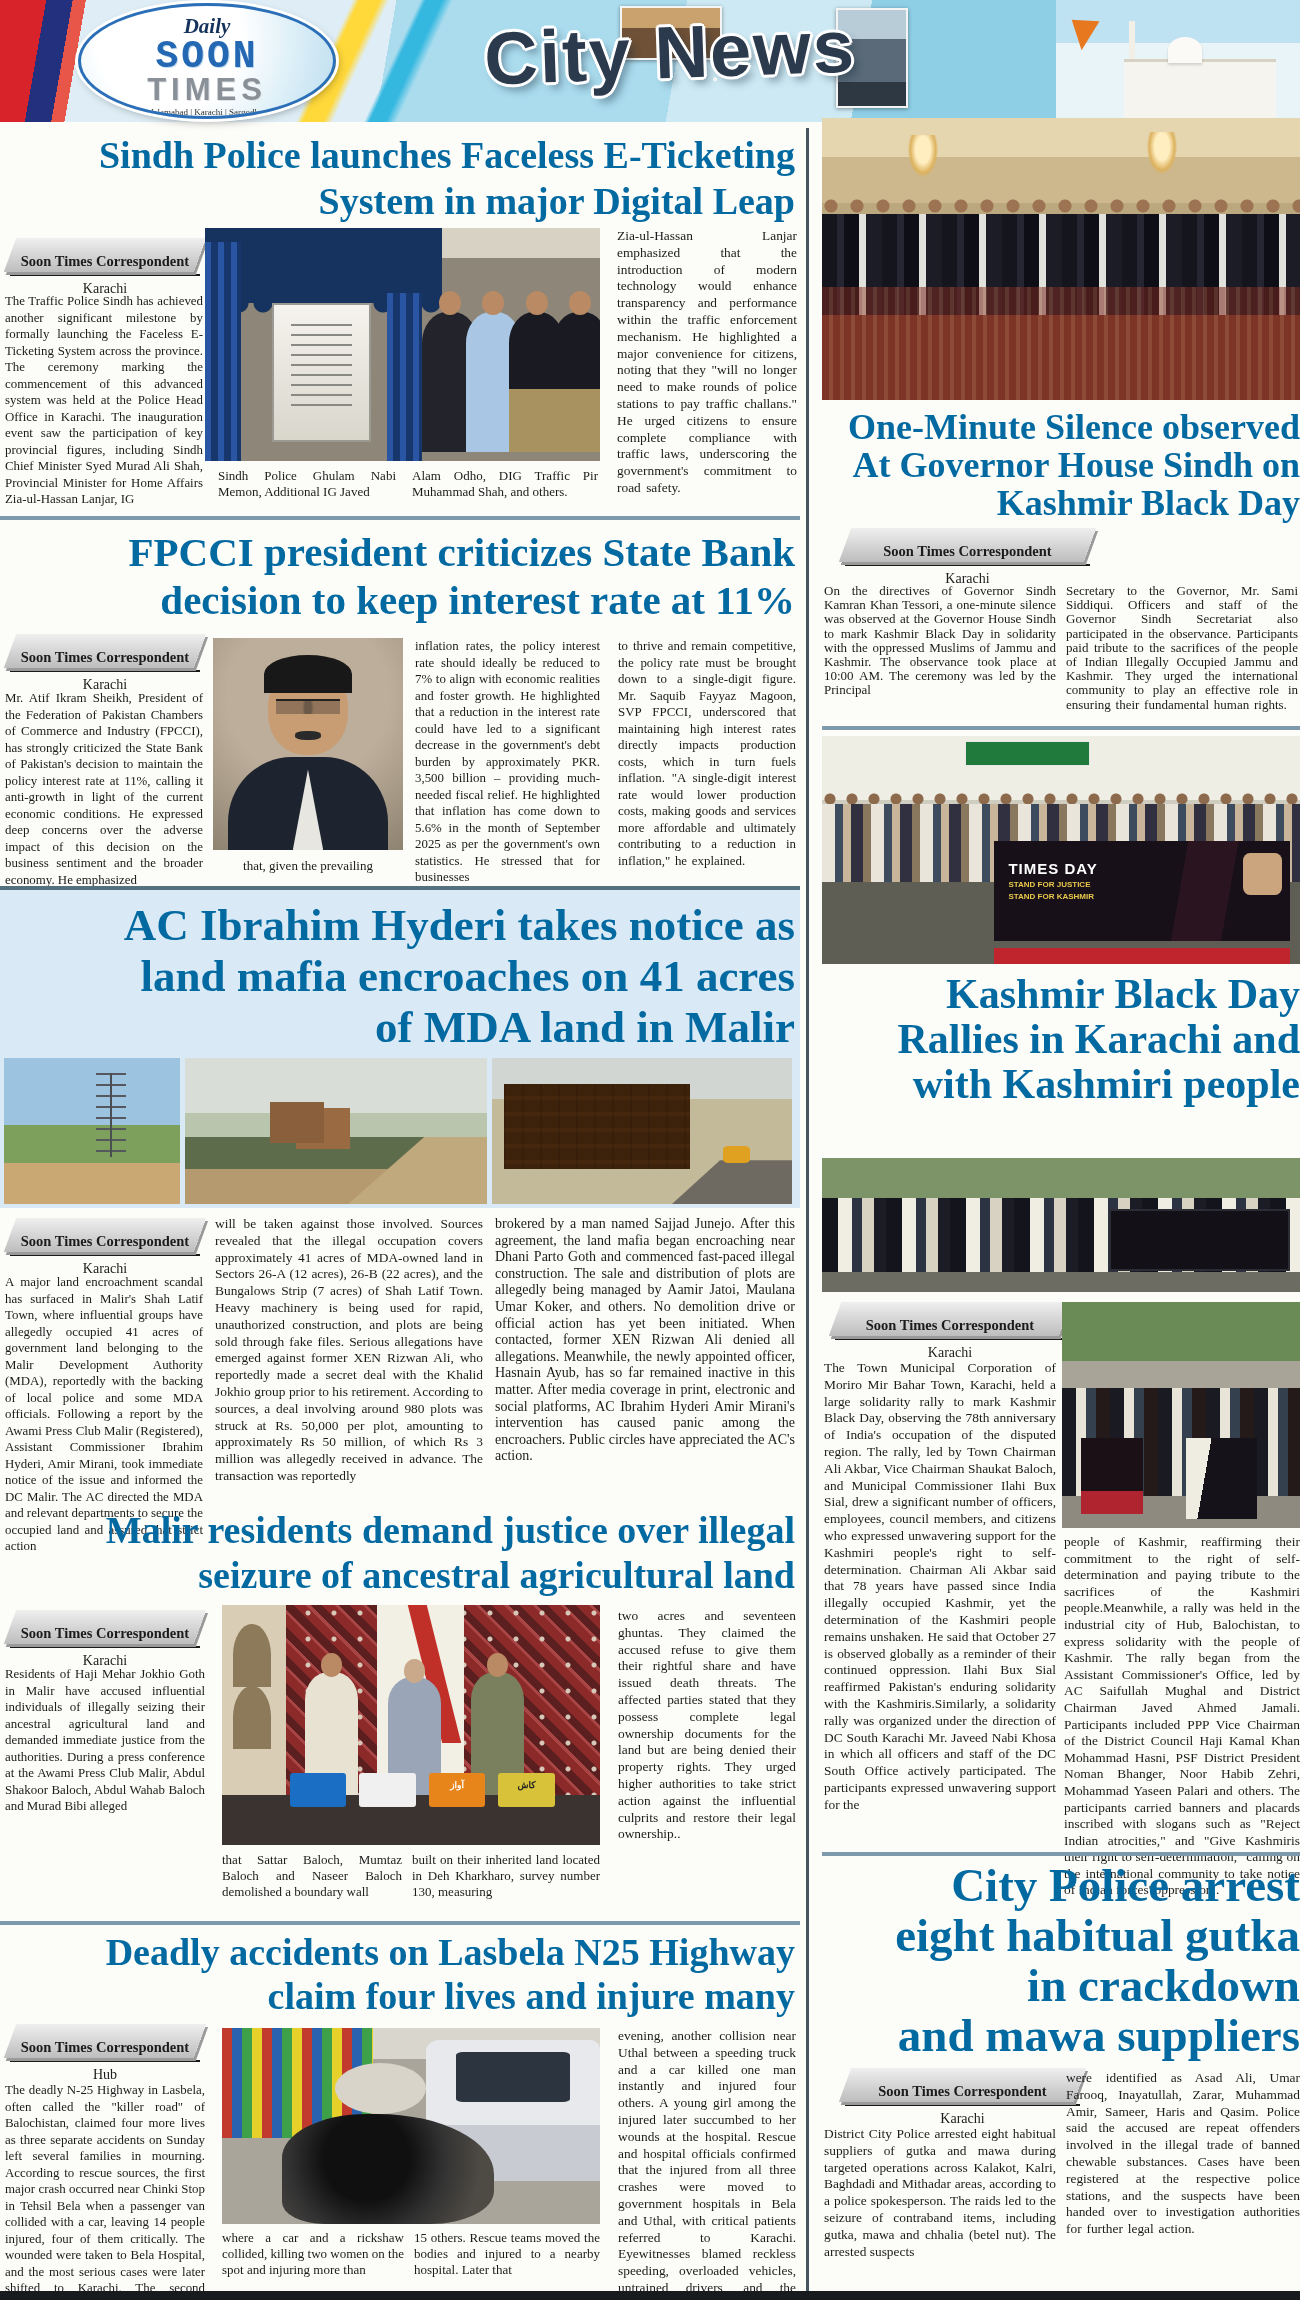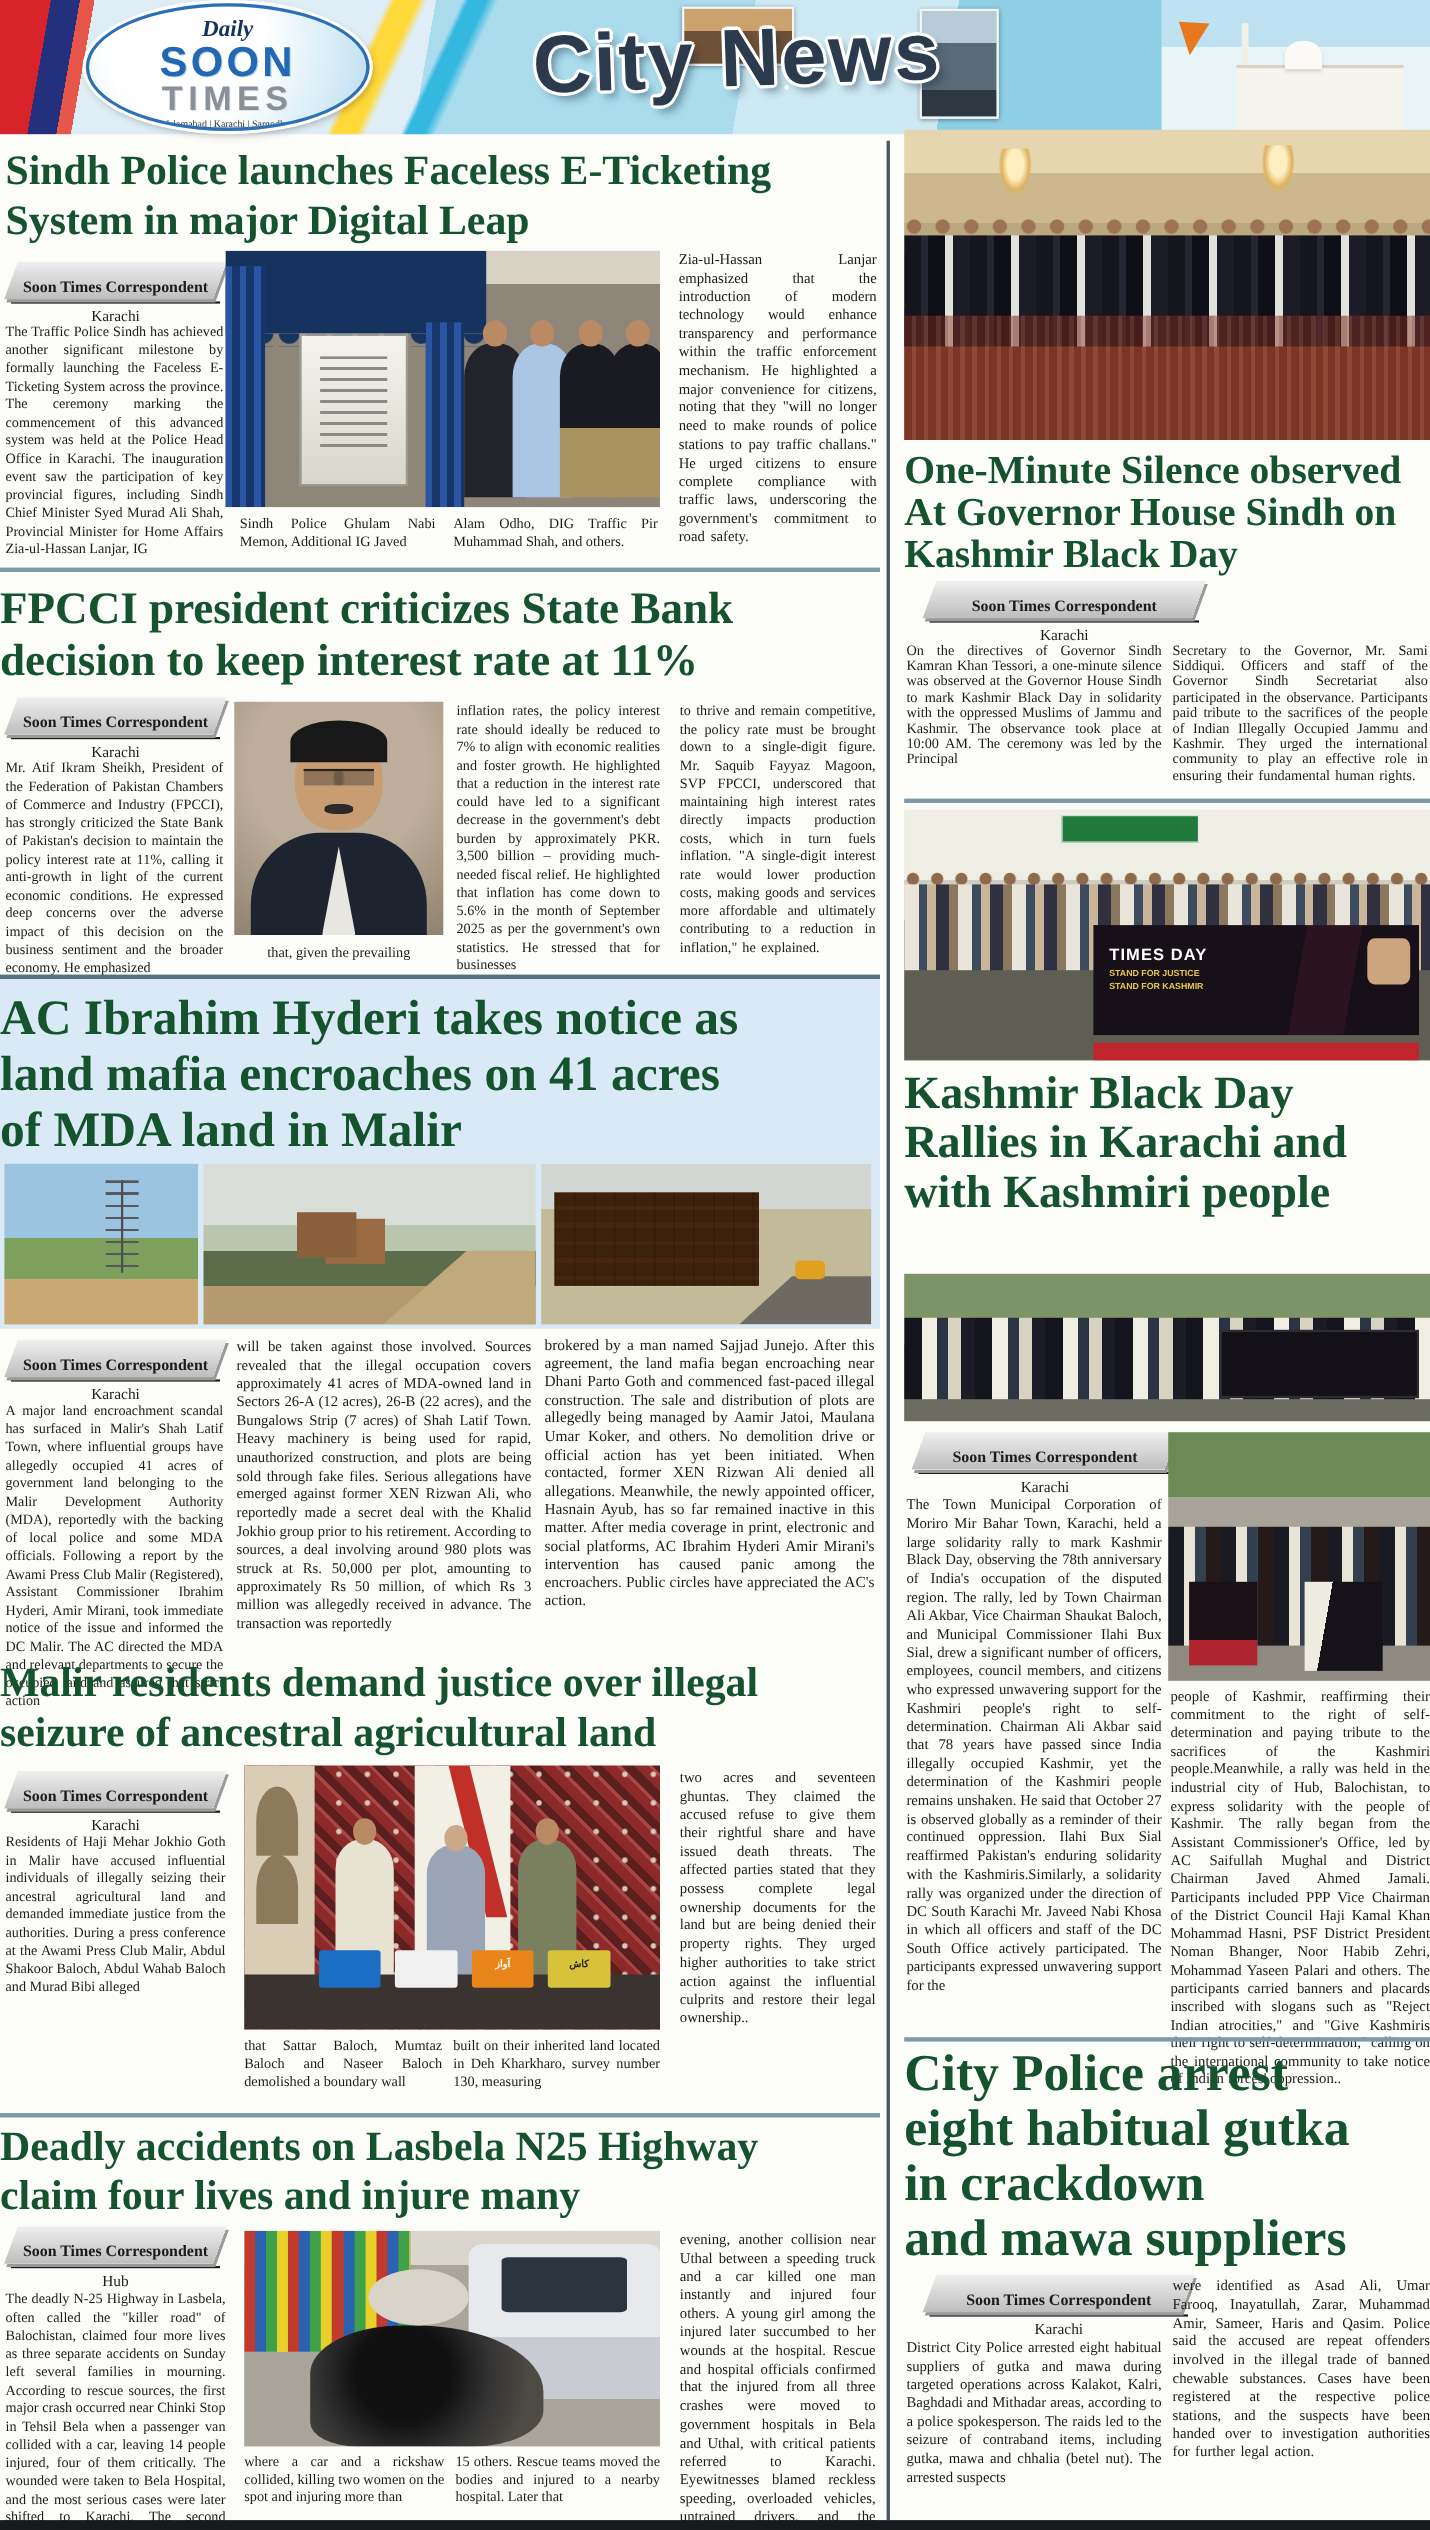--- a/index.html
+++ b/index.html
@@ -14,39 +14,39 @@
   radial-gradient(circle 1.5px at 55% 65%,#fff 0 1.5px,transparent 2.5px),
   radial-gradient(circle 1.5px at 42% 45%,#fff 0 1.5px,transparent 2.5px),
   radial-gradient(circle 2px at 68% 30%,#fff 0 2px,transparent 3px),
   linear-gradient(115deg,transparent 26%,#ffd83a 26.5% 28%,transparent 28.7% 31%,#35b8e0 31.4% 32.6%,transparent 33.4%),
   linear-gradient(100deg,#d8232a 0 3.5%,#23307e 3.5% 5.5%,#e8564a 5.5% 6.5%,#dfeef6 6.5% 30%,#aadcee 30% 52%,#cdeaf4 52% 66%,#8ecfe6 66% 82%,#dff0f8 82% 100%)}
 .logo{left:78px;top:3px;width:258px;height:116px;border-radius:50%;
  background:radial-gradient(circle at 35% 30%,#ffffff 0 40%,#d6ecf6 75%,#bcdcee);
  border:3px solid #2a6fb8;box-shadow:0 0 0 3px #fff,2px 3px 8px rgba(0,0,0,.35);
  text-align:center;overflow:hidden}
 .logo-daily{font-style:italic;font-weight:bold;font-size:21px;color:#14325c;margin-top:8px}
-.logo-soon{font-family:Liberation Sans, sans-serif;font-weight:bold;font-size:38px;line-height:36px;letter-spacing:3px;color:#2468b4;text-shadow:1px 1px 0 #bcd8ee}
+.logo-soon{font-family:Liberation Mono, monospace;font-weight:bold;font-size:38px;line-height:36px;letter-spacing:3px;color:#2468b4;text-shadow:1px 1px 0 #bcd8ee}
 .logo-times{font-family:"Liberation Sans",sans-serif;font-weight:bold;font-size:31px;line-height:30px;letter-spacing:5px;color:#8a9098;text-shadow:1px 1px 0 #e0e4e8}
 .logo-cities{font-size:9px;color:#333;margin-top:2px}
 .city-news{left:390px;top:10px;width:560px;text-align:center;font-family:"Liberation Sans",sans-serif;font-weight:bold;font-size:74px;color:#2b3a4c;transform:rotate(-2deg);letter-spacing:2px;
  text-shadow:-3px 0 #fff,3px 0 #fff,0 -3px #fff,0 3px #fff,-2px -2px #fff,2px -2px #fff,-2px 2px #fff,2px 2px #fff,5px 6px 8px rgba(20,40,60,.45)}
 .thumb{box-shadow:0 1px 4px rgba(0,0,0,.4);border:2px solid #f4f4f4}
 .thumb1{left:620px;top:6px;width:102px;height:54px;background:linear-gradient(180deg,#caa26e 0 40%,#6e5136 40% 100%)}
 .thumb2{left:836px;top:8px;width:72px;height:100px;background:linear-gradient(180deg,#b8ccd8 0 30%,#5a6a78 30% 75%,#2e3842 75%)}
 .mosque{left:1056px;top:0;width:244px;height:122px;background:linear-gradient(180deg,#bfe2f2 0 35%,#e9f4f9 35% 100%);overflow:hidden}
 .mosque-body{position:absolute;left:28%;bottom:0;width:62%;height:52%;background:#f6f4ee;border-top:3px solid #d8d2c4}
 .mosque-dome{position:absolute;left:46%;bottom:48%;width:34px;height:26px;border-radius:50% 50% 0 0;background:#fbfaf6;box-shadow:0 2px 3px rgba(0,0,0,.15)}
 .mosque-minaret{position:absolute;left:30%;bottom:50%;width:6px;height:40px;background:#f2efe6}
 .mosque-flag{position:absolute;left:8%;top:12%;width:0;height:0;border-left:26px solid #e87820;border-top:10px solid transparent;border-bottom:22px solid transparent;transform:rotate(-18deg)}
 
 .hrule{height:4px;background:#7d99ab}
 .vrule{width:3px;background:#47555f}
 .botbar{left:0;top:2291px;width:1300px;height:9px;background:#181b1e}
 
-.headline{font-weight:bold;text-align:left;color:#14532d}
+.headline{font-weight:bold;text-align:right;color:#0369a1}
 .hl-line{display:block}
 .byline{text-align:center}
 .byline-box{position:relative;font-size:14.5px;font-weight:bold;padding:15px 0 2px}
 .byline-box::before{content:"";position:absolute;inset:0;background:linear-gradient(180deg,#efefef,#bdbdbd);transform:skewX(-20deg);box-shadow:3px 3px 0 #9a9a9a}
 .byline-box span{position:relative}
 .byline-rule{height:2px;background:#191919;margin-top:2px}
 .dateline{font-size:14px;margin-top:5px}
 .bcol{font-size:12.9px;line-height:16.5px;text-align:justify}
 .bcol-lg{font-size:13.4px;line-height:16.8px;text-align:justify}
 .bcol-xl{font-size:14px;line-height:16.6px;text-align:justify}

